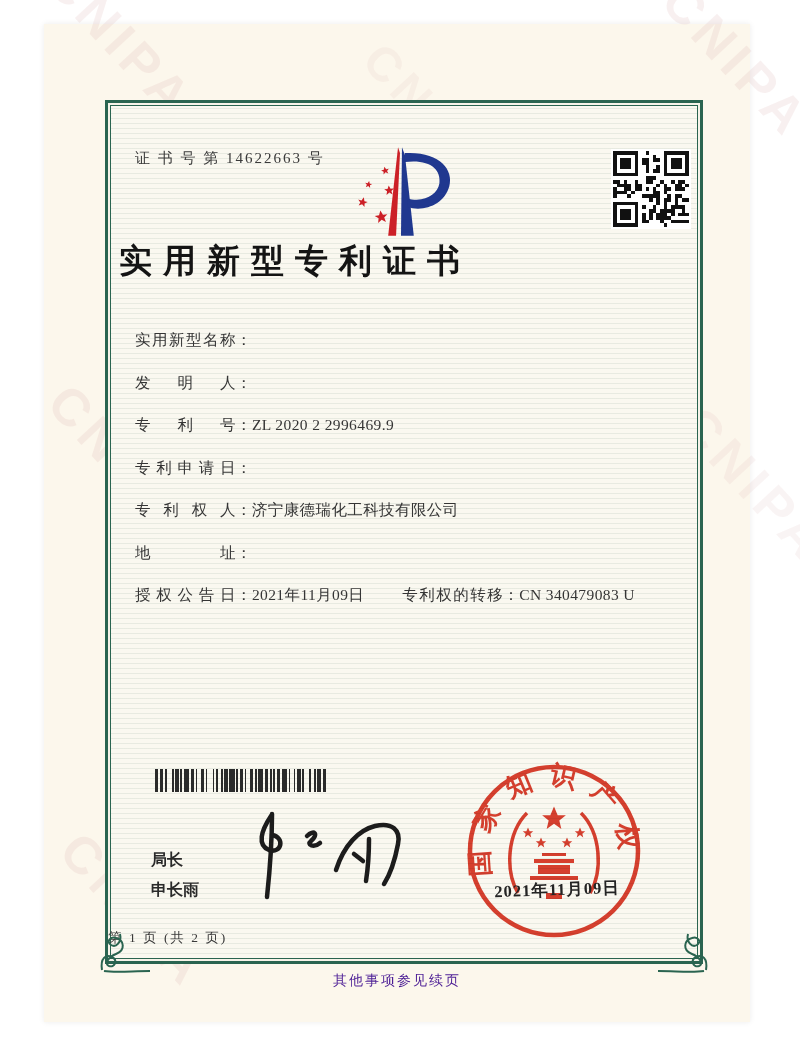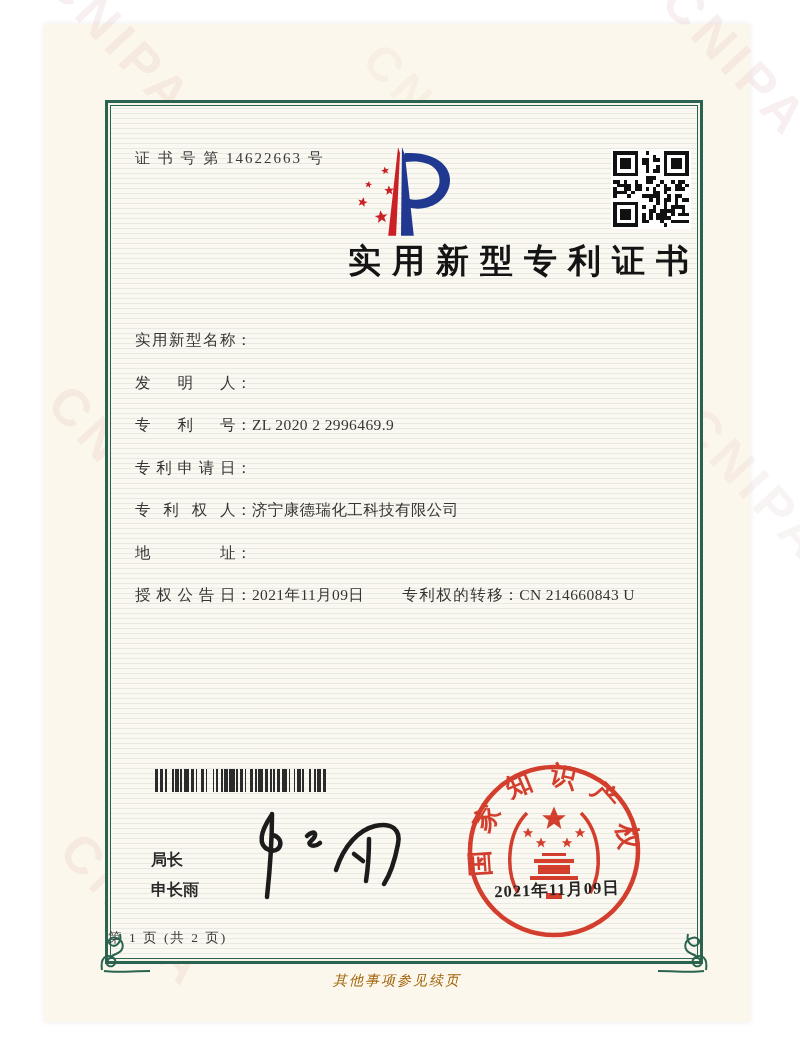--- a/index.html
+++ b/index.html
@@ -13,21 +13,21 @@
   .frame{position:absolute;left:61px;top:76px;width:592px;height:858px;
          border:3px solid #2a6450;
          box-shadow:inset 0 0 0 2px #f6f3e9, inset 0 0 0 3px #2a6450;
          background-color:#faf8f0;
          background-image:repeating-linear-gradient(180deg,
             rgba(135,162,146,0.16) 0px, rgba(135,162,146,0.16) 1px,
             transparent 1px, transparent 5px);}
   .certno{position:absolute;left:27px;top:46px;font-size:15px;letter-spacing:2px;color:#3a3a3a;}
   .logo{position:absolute;left:228px;top:40px;width:128px;height:97px;}
   .qr{position:absolute;left:503px;top:46px;width:76px;height:76px;background:#fff;padding:2px;}
-  .title{position:absolute;left:0;top:136px;width:100%;text-align:right;
+  .title{position:absolute;left:0;top:136px;width:100%;text-align:left;
          font-size:33px;font-weight:bold;color:#141414;letter-spacing:11px;text-indent:11px;}
   .fields{position:absolute;left:27px;top:226px;width:538px;font-size:15.5px;color:#353535;}
   .frow{display:flex;margin-bottom:20.5px;line-height:22px;letter-spacing:0.4px;}
   .f-label{display:inline-block;width:101px;text-align:justify;text-align-last:justify;flex:none;}
   .f-colon{flex:none;}
   .f-val{flex:1;}
   .grant .g2{margin-left:38px;display:flex;}
   .grant .f-label2{display:inline-block;width:101px;text-align:justify;text-align-last:justify;flex:none;}
   .bodytext{position:absolute;left:26px;top:506px;width:540px;font-size:15px;
             line-height:26px;color:#2e2e2e;font-style:italic;letter-spacing:0.6px;}
@@ -41,21 +41,21 @@
         mix-blend-mode:multiply;}
   .seal-date{position:absolute;left:360px;top:776px;width:178px;text-align:center;
              font-size:16.5px;font-weight:bold;color:#242424;letter-spacing:1px;
              transform:rotate(-2deg);}
   .pageinfo{position:absolute;left:0;top:826px;width:100%;text-align:left;
             font-size:13.5px;color:#3a3a3a;letter-spacing:2px;}
   .flourish{position:absolute;bottom:-13px;}
   .flourish.fl-left{left:-10px;}
   .flourish.fl-right{right:-10px;transform:scaleX(-1);}
   .footnote{position:absolute;left:0;top:948px;width:100%;text-align:center;
-            font-size:14px;font-style:italic;color:#a16207;letter-spacing:2px;}
+            font-size:14px;color:#4c1d95;letter-spacing:2px;}
 </style>
 </head>
 <body>
 
 <div class="stage">
   <div class="paper">
 
     <div class="wm" style="left:-18px;top:-14px;font-size:52px;">CNIPA</div>
     <div class="wm" style="left:598px;top:6px;font-size:52px;">CNIPA</div>
     <div class="wm" style="left:300px;top:64px;font-size:48px;opacity:0.08;">CNIPA</div>
@@ -241,21 +241,21 @@
           <span class="f-label">地址</span>
             <span class="f-colon">：</span>
         </div>
         <div class="frow grant">
           <span class="f-label">授权公告日</span>
             <span class="f-colon">：</span>
           <span>2021年11月09日</span>
           <span class="g2">
             <span class="f-label2">专利权的转移</span>
               <span class="f-colon">：</span>
-            <span>CN 214660843 U</span>
+            <span>CN 340479083 U</span>
           </span>
         </div>
       </div>
 
 
       <div class="barcode">
           <span style="width:3.4px;background:#2b2b2b"></span>
           <span style="width:1.7px;background:transparent"></span>
           <span style="width:3.4px;background:#2b2b2b"></span>
           <span style="width:1.7px;background:transparent"></span>

